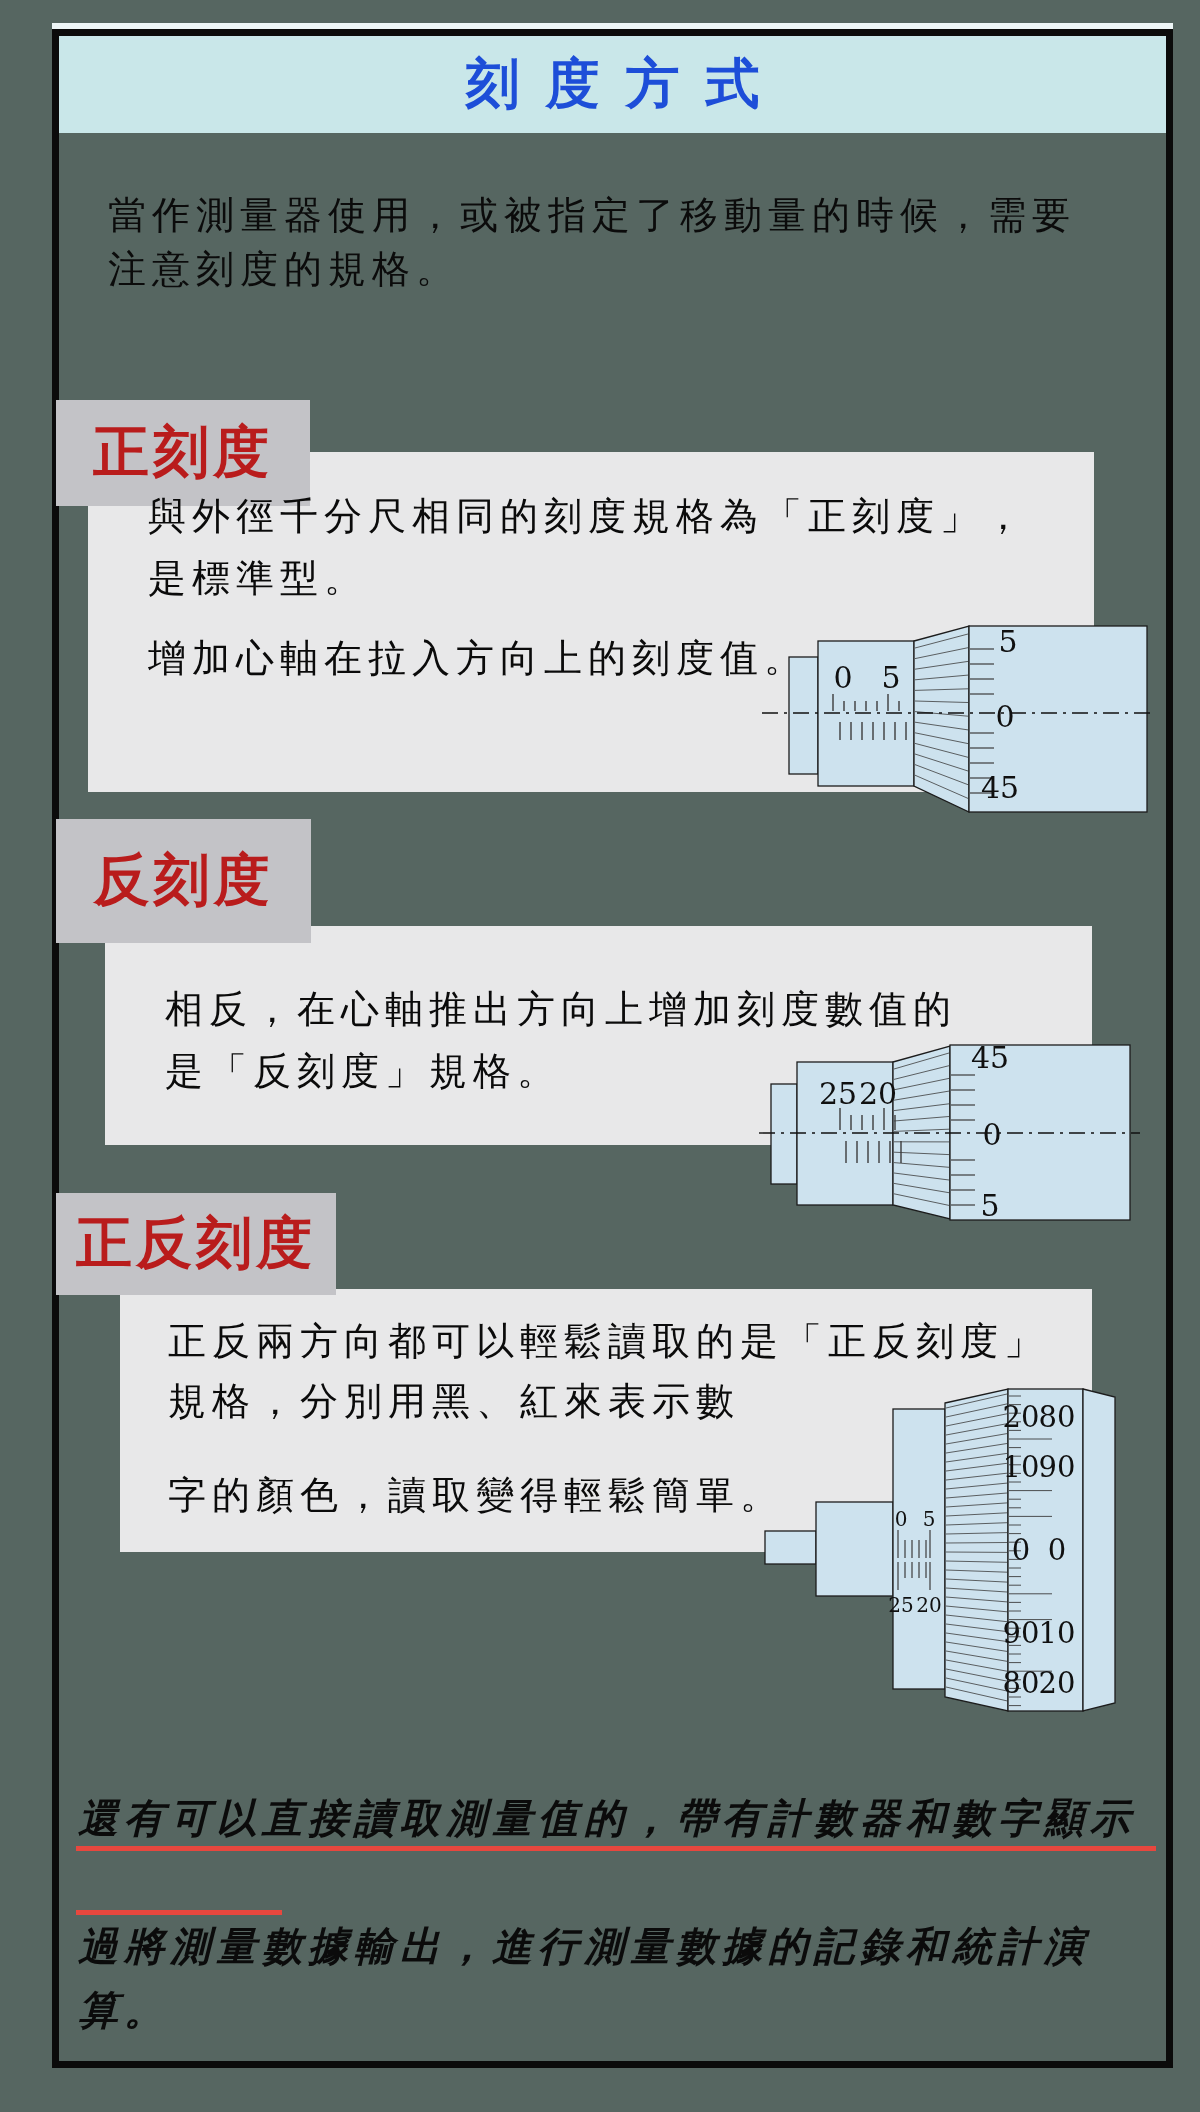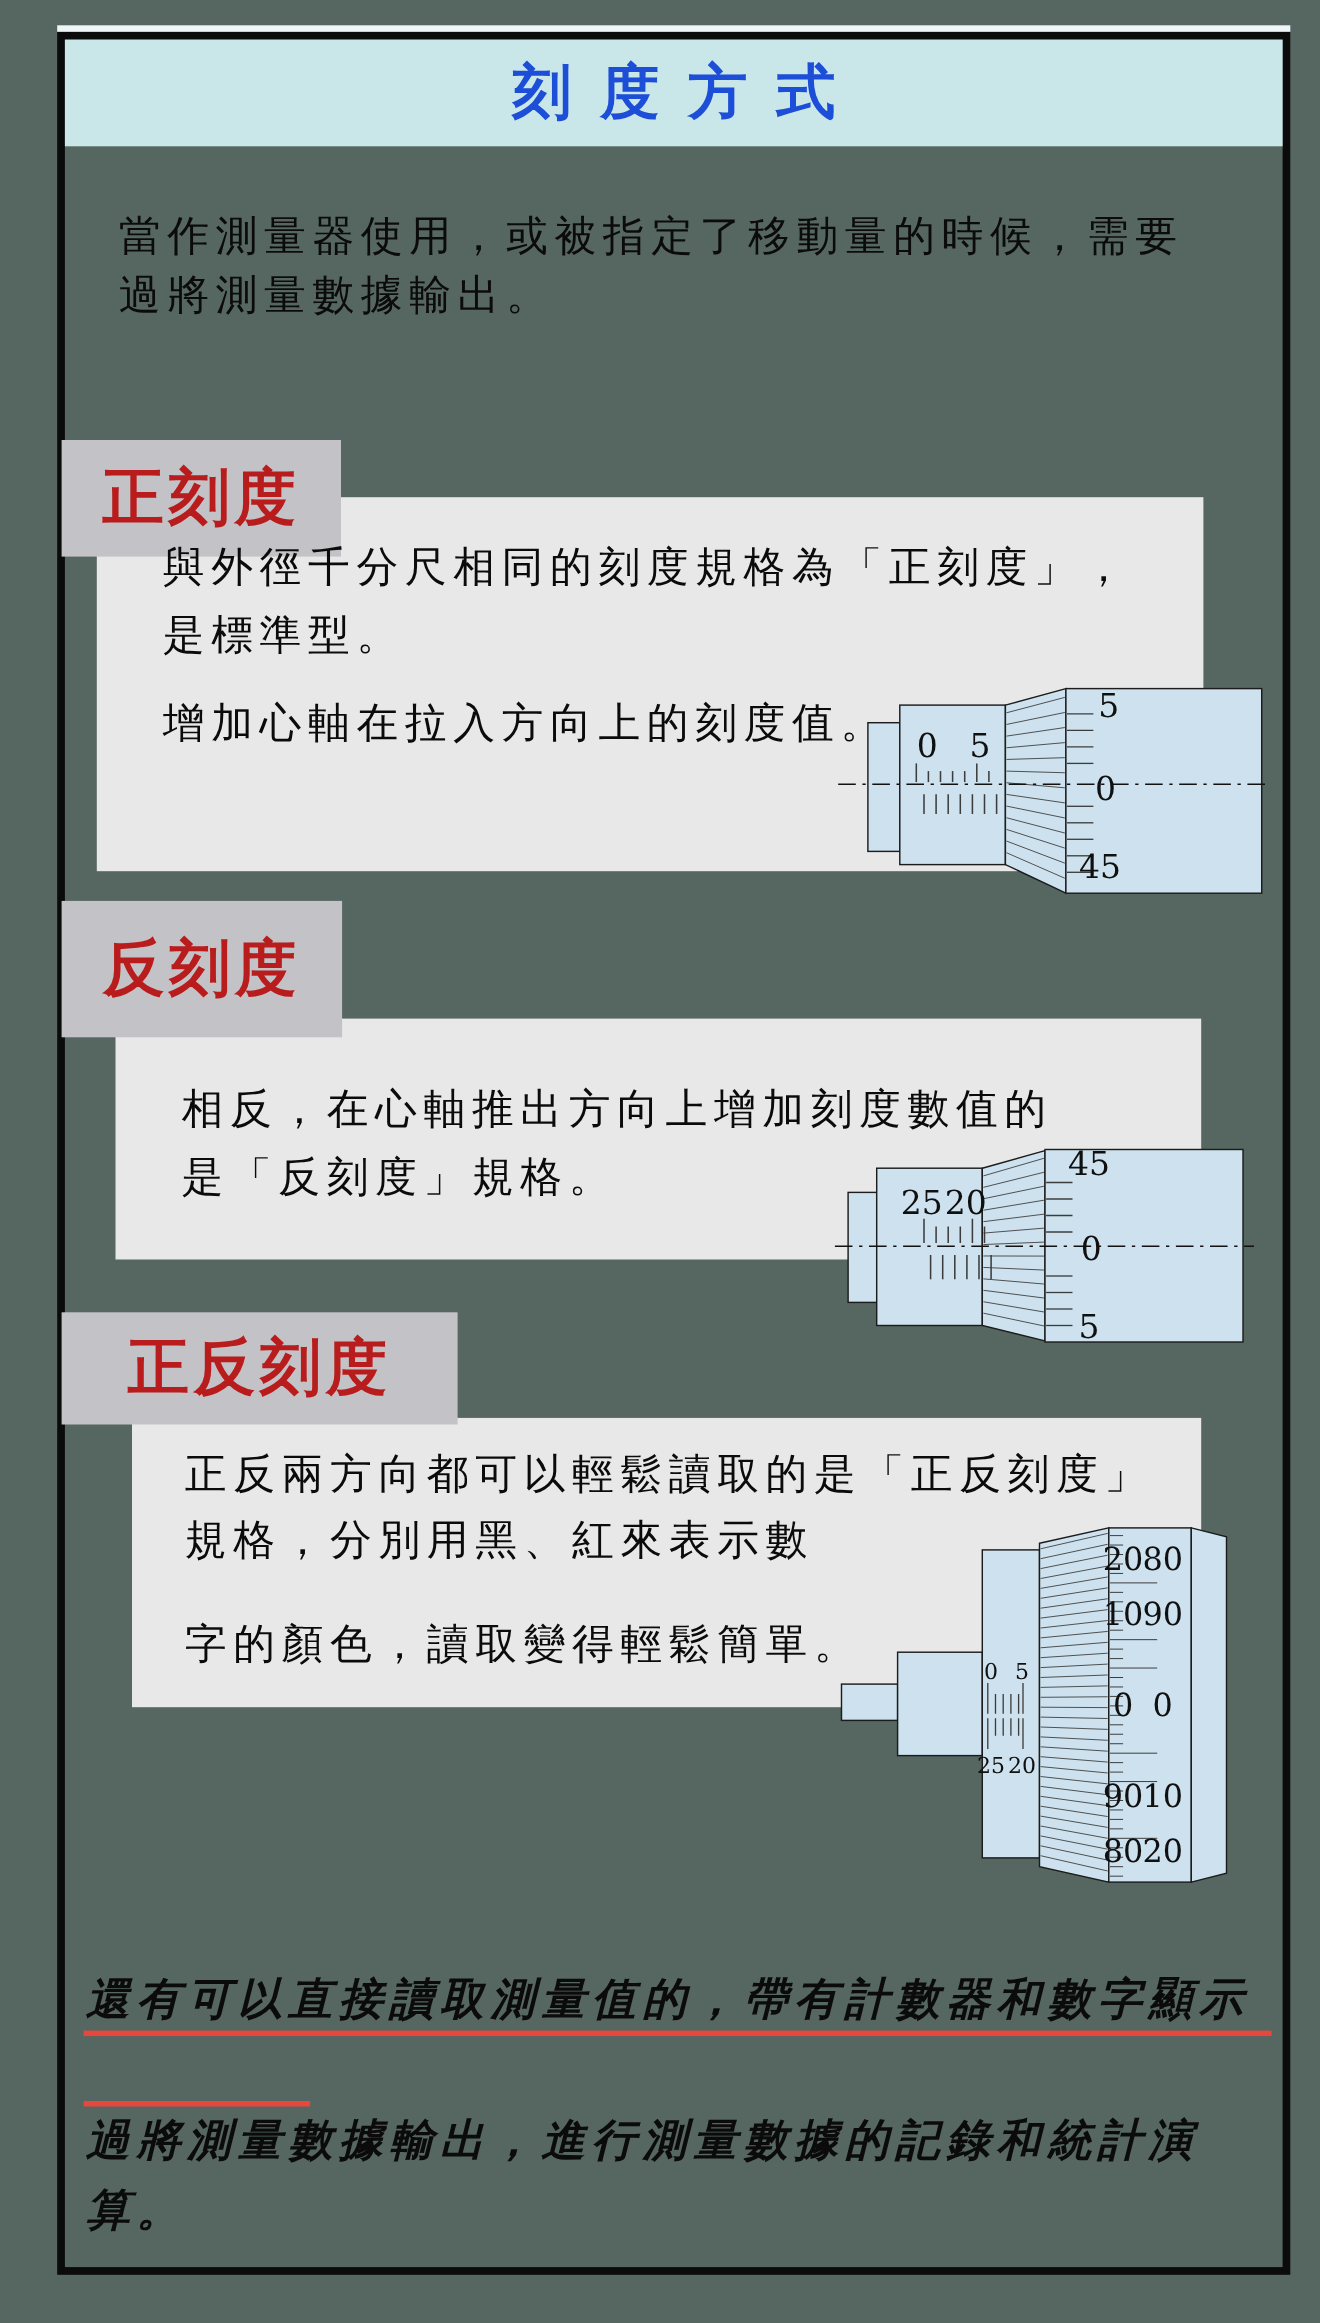--- a/index.html
+++ b/index.html
@@ -33,21 +33,21 @@
 
 <div class="page">
   <div class="top-light"></div>
   <div class="frame"></div>
 
   <div class="titlebar">
     <span>刻度方式</span>
   </div>
 
   <div class="txt intro" style="left:108px;top:196px;">當作測量器使用，或被指定了移動量的時候，需要</div>
-  <div class="txt intro" style="left:108px;top:250px;">過將測量數據輸出。</div>
+  <div class="txt intro" style="left:108px;top:250px;">注意刻度的規格。</div>
 
   <div class="panel" style="left:88px;top:452px;width:1006px;height:340px;"></div>
   <div class="label" style="left:56px;top:400px;width:254px;height:106px;">
     <span>正刻度</span>
   </div>
   <div class="txt bodytxt z4" style="left:148px;top:497px;">與外徑千分尺相同的刻度規格為「正刻度」，</div>
   <div class="txt bodytxt z4" style="left:148px;top:559px;">是標準型。</div>
   <div class="txt bodytxt z4" style="left:148px;top:639px;">增加心軸在拉入方向上的刻度值。</div>
 
   <svg id="m1" class="micro" style="left:740px;top:585px;" width="425" height="235" viewBox="740 585 425 235">
@@ -158,21 +158,21 @@
     <g class="num f30">
       <text x="838" y="1104">25</text>
       <text x="878" y="1104">20</text>
       <text x="990" y="1068">45</text>
       <text x="992" y="1145">0</text>
       <text x="990" y="1216">5</text>
     </g>
   </svg>
 
   <div class="panel" style="left:120px;top:1289px;width:972px;height:263px;"></div>
-  <div class="label" style="left:56px;top:1193px;width:360px;height:102px;">
+  <div class="label" style="left:56px;top:1193px;width:280px;height:102px;">
     <span>正反刻度</span>
   </div>
   <div class="txt bodytxt z4" style="left:168px;top:1322px;">正反兩方向都可以輕鬆讀取的是「正反刻度」</div>
   <div class="txt bodytxt z4" style="left:168px;top:1382px;">規格，分別用黑、紅來表示數</div>
   <div class="txt bodytxt z4" style="left:168px;top:1476px;">字的顏色，讀取變得輕鬆簡單。</div>
 
   <svg id="m3" class="micro" style="left:755px;top:1380px;" width="370" height="340" viewBox="755 1380 370 340">
     <g class="shape">
       <rect x="765" y="1531" width="51" height="33"></rect>
       <rect x="816" y="1502" width="77" height="94"></rect>

